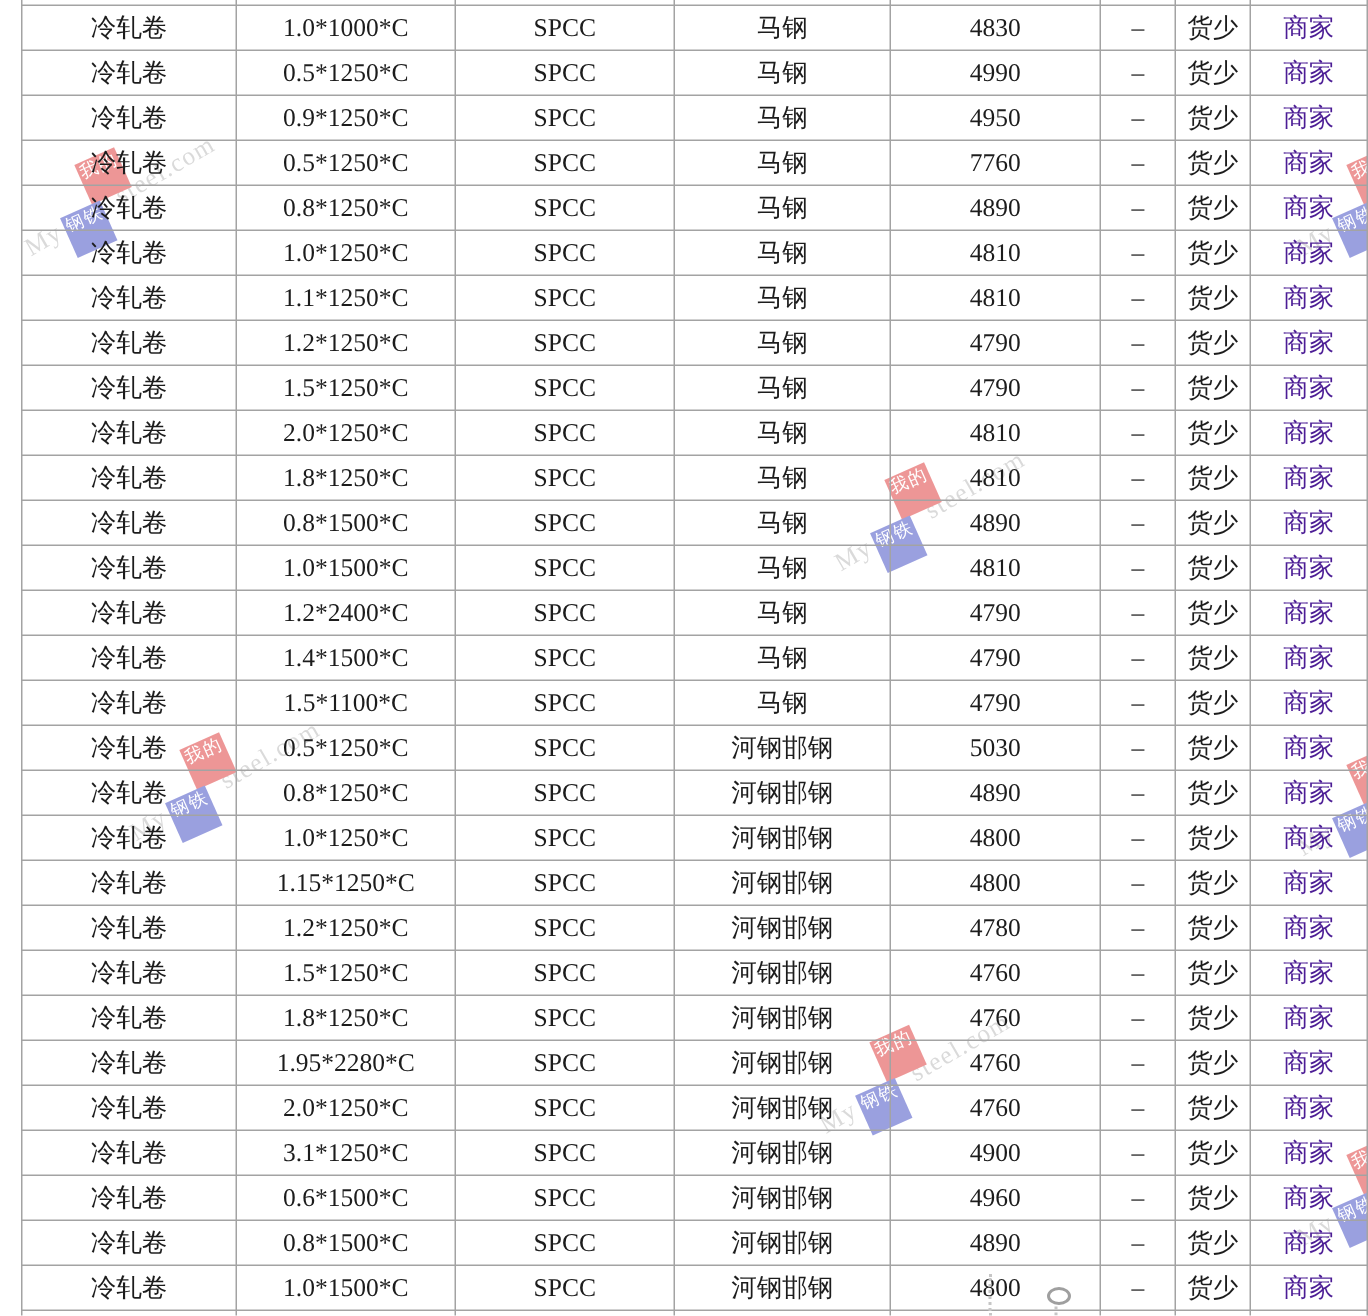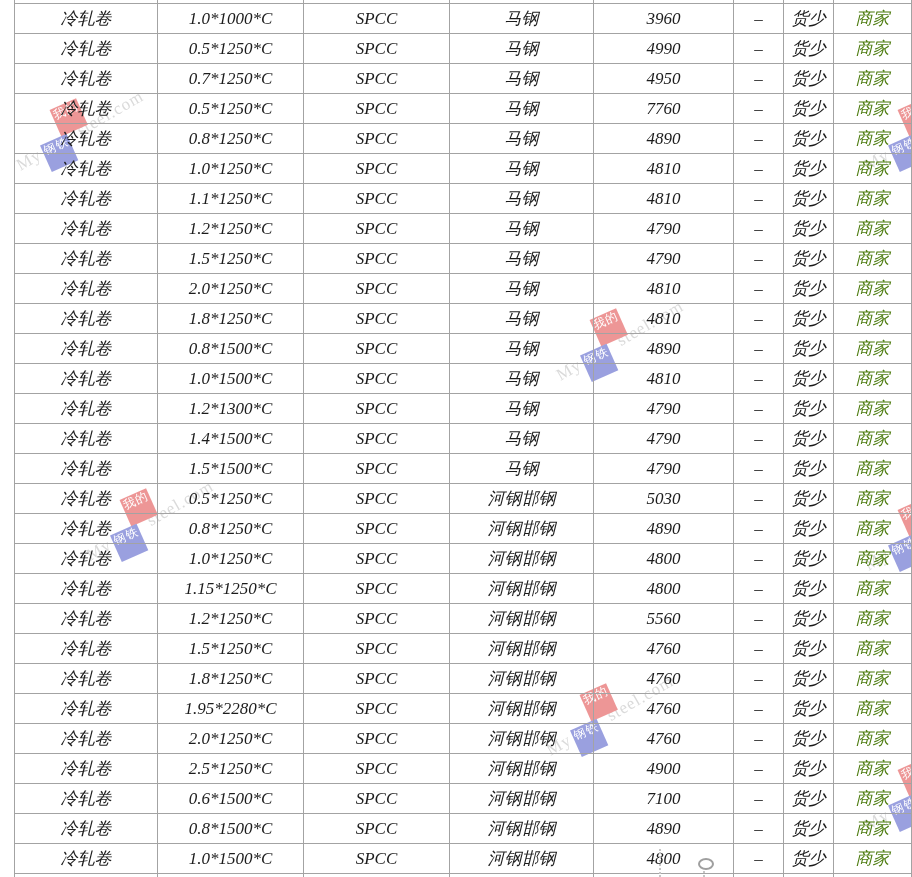--- a/index.html
+++ b/index.html
@@ -26,22 +26,22 @@
   .wm-suffix{margin-left:-16px;}
   
   .tbl-wrap{position:absolute;left:14px;top:-27px;z-index:2;}
   table{border-collapse:collapse;table-layout:fixed;width:897px;background:transparent;}
   td{
     border:1px solid #a3a3a3;height:29px;padding:0;
     text-align:center;vertical-align:middle;
     font-size:17px;line-height:28px;color:#1c1c1c;
     overflow:hidden;white-space:nowrap;
   }
-  tr{height:29px;font-style:italic;}
-  td.link-cell{color:#4d7c0f;cursor:pointer;}
+  tr{height:29px;}
+  td.link-cell{color:#4c1d95;cursor:pointer;}
   
   .dotline{position:absolute;left:659px;top:849px;height:28px;width:0;
     border-left:2px dotted #c6c6c6;z-index:3;}
   .ring{position:absolute;left:698px;top:858px;width:12px;height:8px;
     border:2px solid #9f9f9f;border-radius:50%;background:#fff;z-index:3;}
   .ringdots{position:absolute;left:703px;top:871px;height:6px;width:0;
     border-left:2px dotted #c6c6c6;z-index:3;}
 </style>
 </head>
 <body>
@@ -140,40 +140,40 @@
           <td></td>
           <td></td>
           <td class="link-cell"></td>
         </tr>
 
         <tr>
           <td>冷轧卷</td>
           <td>1.0*1000*C</td>
           <td>SPCC</td>
           <td>马钢</td>
-          <td>3960</td>
+          <td>4830</td>
           <td>–</td>
           <td>货少</td>
           <td class="link-cell">商家</td>
         </tr>
 
         <tr>
           <td>冷轧卷</td>
           <td>0.5*1250*C</td>
           <td>SPCC</td>
           <td>马钢</td>
           <td>4990</td>
           <td>–</td>
           <td>货少</td>
           <td class="link-cell">商家</td>
         </tr>
 
         <tr>
           <td>冷轧卷</td>
-          <td>0.7*1250*C</td>
+          <td>0.9*1250*C</td>
           <td>SPCC</td>
           <td>马钢</td>
           <td>4950</td>
           <td>–</td>
           <td>货少</td>
           <td class="link-cell">商家</td>
         </tr>
 
         <tr>
           <td>冷轧卷</td>
@@ -280,21 +280,21 @@
           <td>SPCC</td>
           <td>马钢</td>
           <td>4810</td>
           <td>–</td>
           <td>货少</td>
           <td class="link-cell">商家</td>
         </tr>
 
         <tr>
           <td>冷轧卷</td>
-          <td>1.2*1300*C</td>
+          <td>1.2*2400*C</td>
           <td>SPCC</td>
           <td>马钢</td>
           <td>4790</td>
           <td>–</td>
           <td>货少</td>
           <td class="link-cell">商家</td>
         </tr>
 
         <tr>
           <td>冷轧卷</td>
@@ -302,21 +302,21 @@
           <td>SPCC</td>
           <td>马钢</td>
           <td>4790</td>
           <td>–</td>
           <td>货少</td>
           <td class="link-cell">商家</td>
         </tr>
 
         <tr>
           <td>冷轧卷</td>
-          <td>1.5*1500*C</td>
+          <td>1.5*1100*C</td>
           <td>SPCC</td>
           <td>马钢</td>
           <td>4790</td>
           <td>–</td>
           <td>货少</td>
           <td class="link-cell">商家</td>
         </tr>
 
         <tr>
           <td>冷轧卷</td>
@@ -360,21 +360,21 @@
           <td>–</td>
           <td>货少</td>
           <td class="link-cell">商家</td>
         </tr>
 
         <tr>
           <td>冷轧卷</td>
           <td>1.2*1250*C</td>
           <td>SPCC</td>
           <td>河钢邯钢</td>
-          <td>5560</td>
+          <td>4780</td>
           <td>–</td>
           <td>货少</td>
           <td class="link-cell">商家</td>
         </tr>
 
         <tr>
           <td>冷轧卷</td>
           <td>1.5*1250*C</td>
           <td>SPCC</td>
           <td>河钢邯钢</td>
@@ -412,35 +412,35 @@
           <td>SPCC</td>
           <td>河钢邯钢</td>
           <td>4760</td>
           <td>–</td>
           <td>货少</td>
           <td class="link-cell">商家</td>
         </tr>
 
         <tr>
           <td>冷轧卷</td>
-          <td>2.5*1250*C</td>
+          <td>3.1*1250*C</td>
           <td>SPCC</td>
           <td>河钢邯钢</td>
           <td>4900</td>
           <td>–</td>
           <td>货少</td>
           <td class="link-cell">商家</td>
         </tr>
 
         <tr>
           <td>冷轧卷</td>
           <td>0.6*1500*C</td>
           <td>SPCC</td>
           <td>河钢邯钢</td>
-          <td>7100</td>
+          <td>4960</td>
           <td>–</td>
           <td>货少</td>
           <td class="link-cell">商家</td>
         </tr>
 
         <tr>
           <td>冷轧卷</td>
           <td>0.8*1500*C</td>
           <td>SPCC</td>
           <td>河钢邯钢</td>

